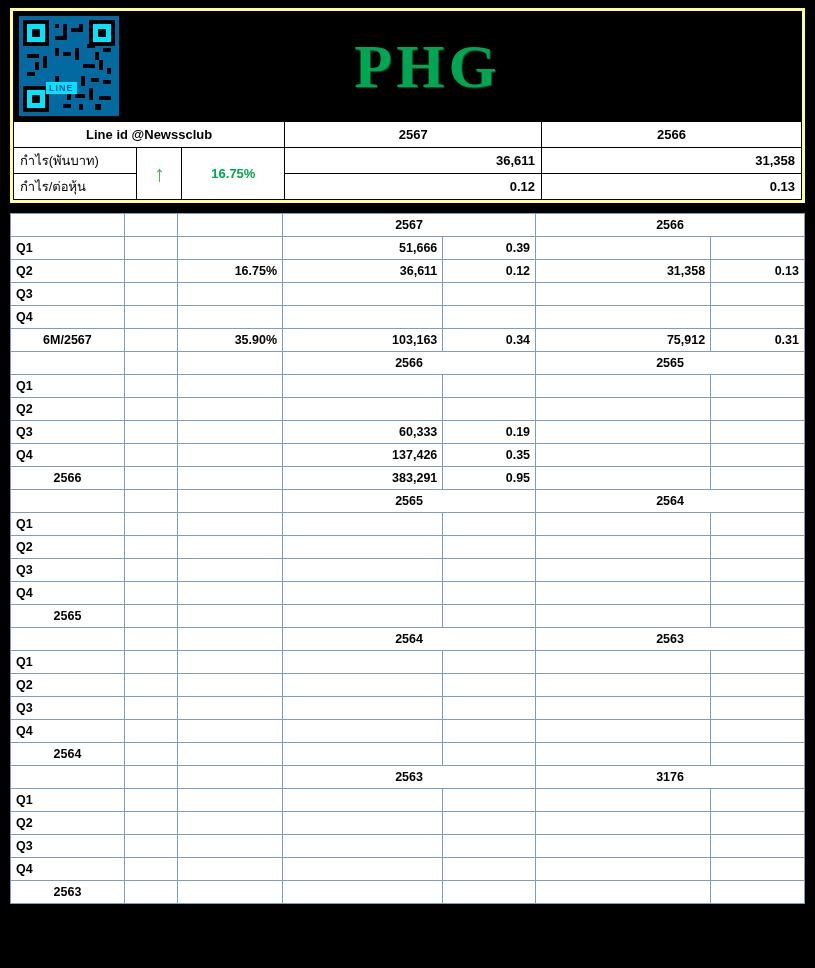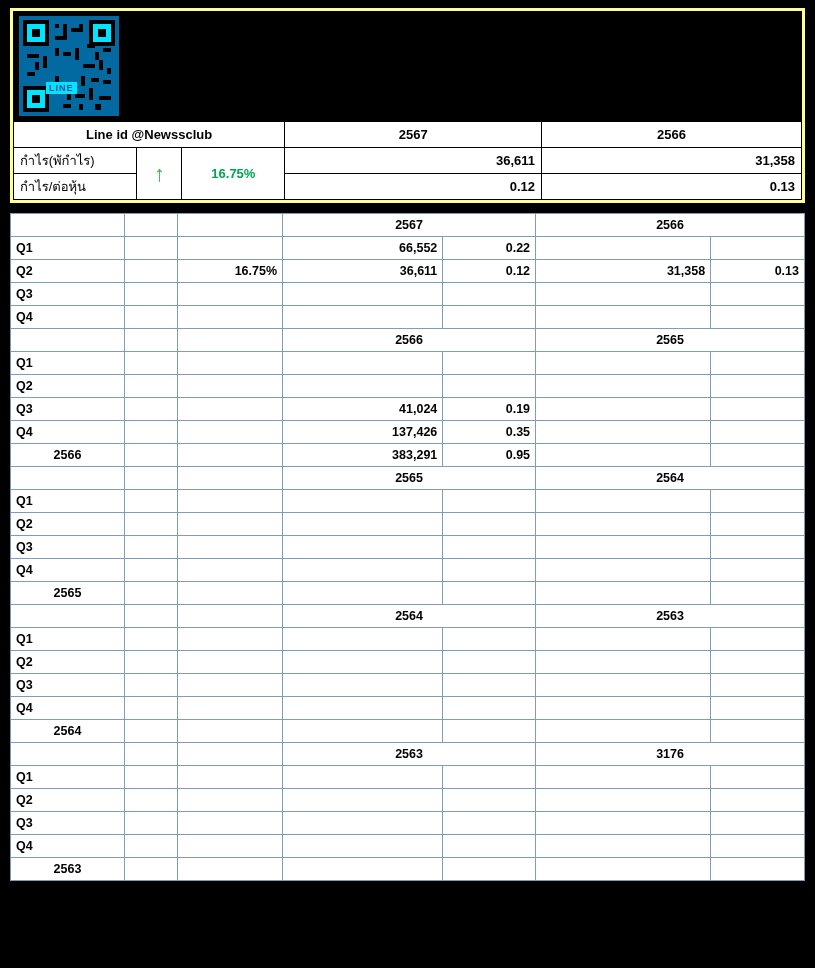--- a/index.html
+++ b/index.html
@@ -155,38 +155,39 @@
         <div class="noise" style="left:56px;top:78px;width:10px;height:4px;"></div>
         <div class="noise" style="left:70px;top:72px;width:4px;height:12px;"></div>
         <div class="noise" style="left:80px;top:80px;width:12px;height:4px;"></div>
         <div class="noise" style="left:44px;top:88px;width:8px;height:4px;"></div>
         <div class="noise" style="left:60px;top:88px;width:4px;height:6px;"></div>
         <div class="noise" style="left:76px;top:88px;width:6px;height:6px;"></div>
         <div class="noise" style="left:36px;top:60px;width:4px;height:6px;"></div>
         <div class="noise" style="left:30px;top:70px;width:6px;height:4px;"></div>
         <span class="linebadge">LINE</span>
       </div>
+      <div class="brand">PHG</div>
     </div>
 
     <table class="hdr">
       <colgroup>
         <col style="width:120px">
           <col style="width:44px">
           <col style="width:100px">
         <col style="width:250px">
           <col style="width:253px">
       </colgroup>
       <tbody>
           <tr>
         <td class="c-line" colspan="3">Line id @Newssclub</td>
         <td class="c-yellow">2567</td>
         <td class="c-gray">2566</td>
       </tr>
       <tr>
-        <td class="thai">กำไร(พักำไร)</td>
+        <td class="thai">กำไร(พันบาท)</td>
         <td class="arrow-cell" rowspan="2"><span class="arrow">↑</span></td>
         <td class="pct" rowspan="2">16.75%</td>
         <td class="bignum">36,611</td>
         <td class="bignum">31,358</td>
       </tr>
       <tr>
         <td class="thai">กำไร/ต่อหุ้น</td>
         <td class="bignum">0.12</td>
         <td class="bignum">0.13</td>
       </tr>
@@ -210,22 +211,22 @@
             <td class="blue"></td>
             <td class="blue"></td>
             <td class="blue"></td>
             <td colspan="2" class="yellowhead">2567</td>
             <td colspan="2" class="bluehead">2566</td>
           </tr>
           <tr>
             <td class="lbl">Q1</td>
             <td class="empty"></td>
             <td class="pctg"></td>
-            <td class="num">66,552</td>
-            <td class="num">0.22</td>
+            <td class="num">51,666</td>
+            <td class="num">0.39</td>
             <td class="num gray"></td>
             <td class="num gray"></td>
           </tr>
           <tr>
             <td class="lblyellow">Q2</td>
             <td class="empty"></td>
             <td class="pctg">16.75%</td>
             <td class="num">36,611</td>
             <td class="num">0.12</td>
             <td class="num">31,358</td>
@@ -243,20 +244,29 @@
           <tr>
             <td class="lbl">Q4</td>
             <td class="empty"></td>
             <td class="pctg"></td>
             <td class="num gray"></td>
             <td class="num gray"></td>
             <td class="num gray"></td>
             <td class="num gray"></td>
           </tr>
           <tr>
+            <td class="lblyellowc">6M/2567</td>
+            <td class="empty"></td>
+            <td class="pctg">35.90%</td>
+            <td class="num">103,163</td>
+            <td class="num">0.34</td>
+            <td class="num">75,912</td>
+            <td class="num">0.31</td>
+          </tr>
+          <tr>
             <td class="blue"></td>
             <td class="blue"></td>
             <td class="blue"></td>
             <td colspan="2" class="bluehead">2566</td>
             <td colspan="2" class="bluehead">2565</td>
           </tr>
           <tr>
             <td class="lbl">Q1</td>
             <td class="empty"></td>
             <td class="pctg"></td>
@@ -271,21 +281,21 @@
             <td class="pctg"></td>
             <td class="num gray"></td>
             <td class="num gray"></td>
             <td class="num gray"></td>
             <td class="num gray"></td>
           </tr>
           <tr>
             <td class="lbl">Q3</td>
             <td class="empty"></td>
             <td class="pctg"></td>
-            <td class="num">41,024</td>
+            <td class="num">60,333</td>
             <td class="num">0.19</td>
             <td class="num gray"></td>
             <td class="num gray"></td>
           </tr>
           <tr>
             <td class="lbl">Q4</td>
             <td class="empty"></td>
             <td class="pctg"></td>
             <td class="num">137,426</td>
             <td class="num">0.35</td>

